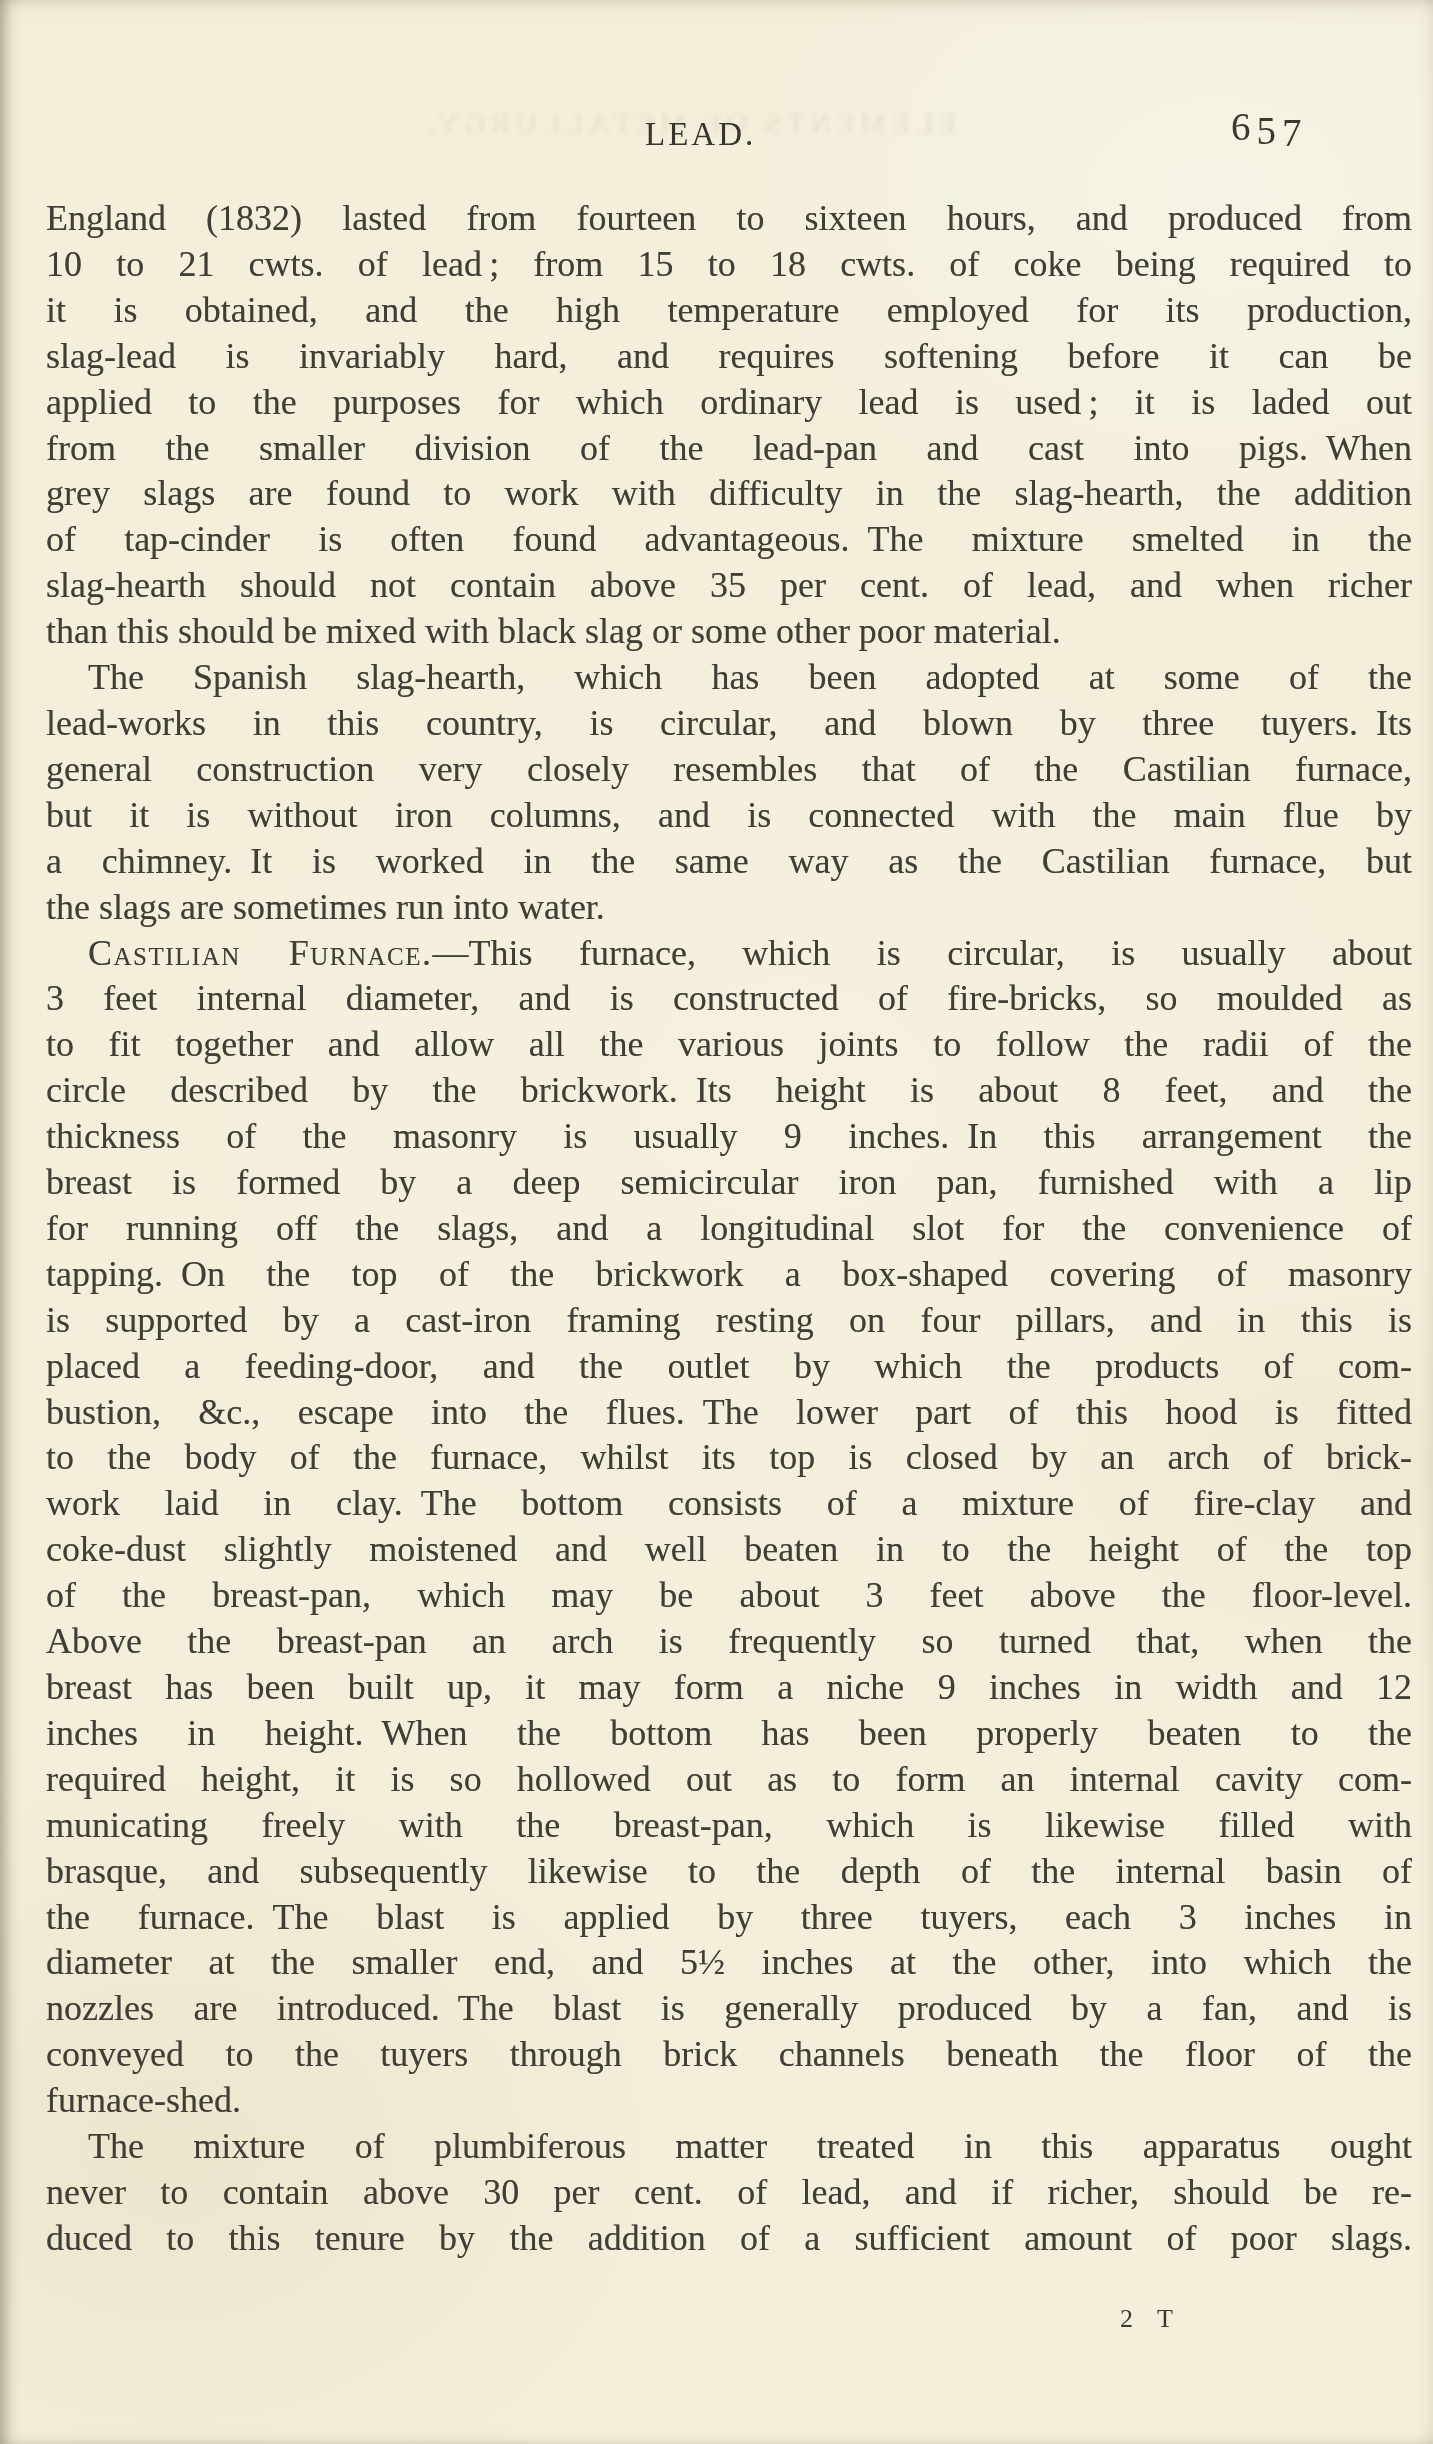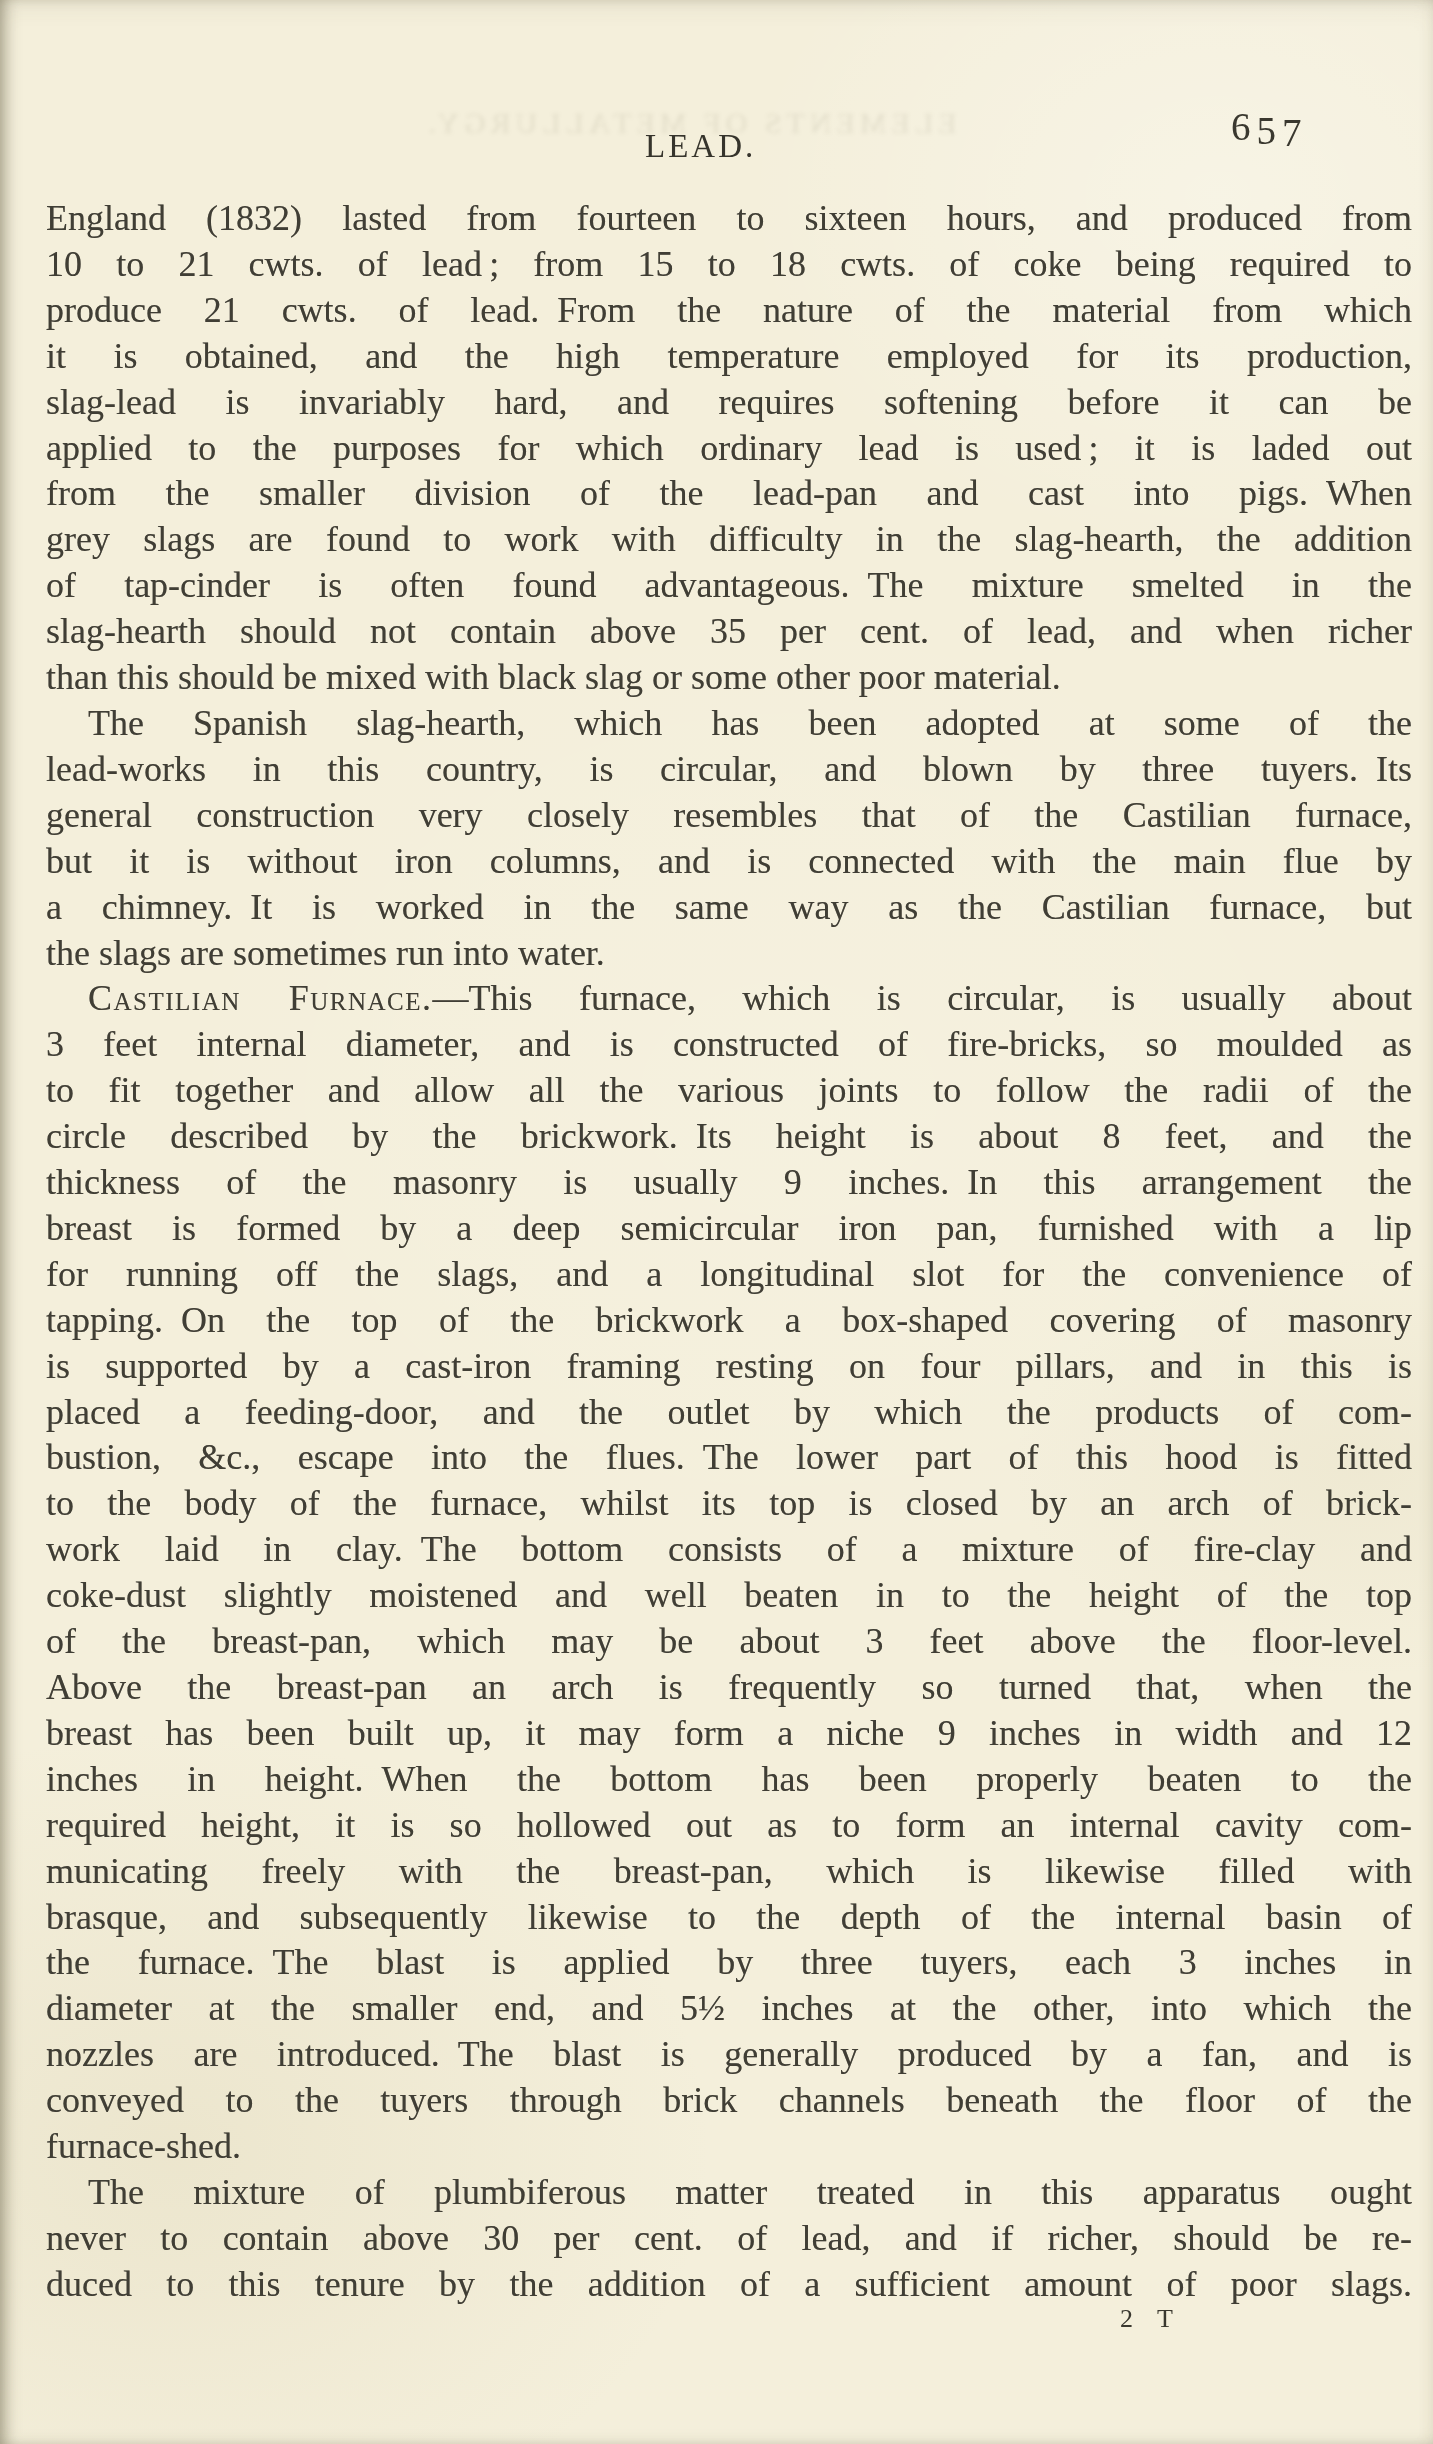--- a/index.html
+++ b/index.html
@@ -44,21 +44,20 @@
     font-size: 30px; letter-spacing: 5px;
     color: #7d775f;
     opacity: 0.14;
     filter: blur(2px);
   }
   .running-title {
     position: absolute;
     left: 645px; top: 116px;
     font-size: 33px; letter-spacing: 3px;
     color: #36342c;
-    margin-top: 12px;
   }
   .page-number {
     position: absolute;
     left: 1228px; top: 104px;
     font-size: 39px;
     color: #3a382f;
     text-align: center;
   }
   .page-number span { display: inline-block; margin: 0 3px; }
   .page-number span:nth-child(2) { transform: translateY(4px); }
@@ -93,21 +92,20 @@
 <body>
 
 <div class="page">
   <div class="paper-texture"></div>
   <div class="show-through">ELEMENTS OF METALLURGY.</div>
   <div class="running-title">LEAD.</div>
   <div class="page-number"><span>6</span><span>5</span><span>7</span></div>
   <div class="body-text">
       <div class="line">England (1832) lasted from fourteen to sixteen hours, and produced from</div>
       <div class="line">10 to 21 cwts. of lead ; from 15 to 18 cwts. of coke being required to</div>
-      <div class="line">produce 21 cwts. of lead. From the nature of the material from which</div>
       <div class="line">it is obtained, and the high temperature employed for its production,</div>
       <div class="line">slag-lead is invariably hard, and requires softening before it can be</div>
       <div class="line">applied to the purposes for which ordinary lead is used ; it is laded out</div>
       <div class="line">from the smaller division of the lead-pan and cast into pigs. When</div>
       <div class="line">grey slags are found to work with difficulty in the slag-hearth, the addition</div>
       <div class="line">of tap-cinder is often found advantageous. The mixture smelted in the</div>
       <div class="line">slag-hearth should not contain above 35 per cent. of lead, and when richer</div>
       <div class="line nojust">than this should be mixed with black slag or some other poor material.</div>
       <div class="line indent">The Spanish slag-hearth, which has been adopted at some of the</div>
       <div class="line">lead-works in this country, is circular, and blown by three tuyers. Its</div>

